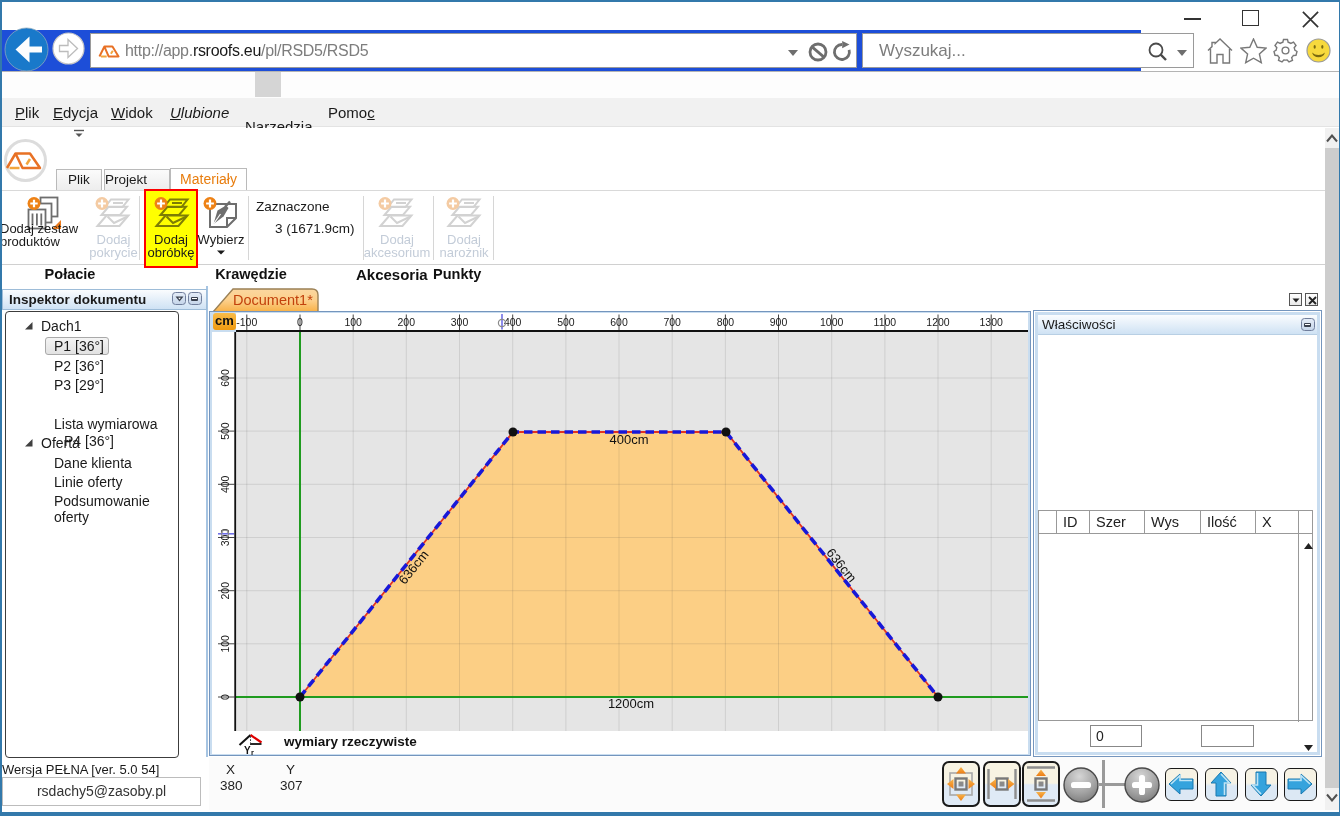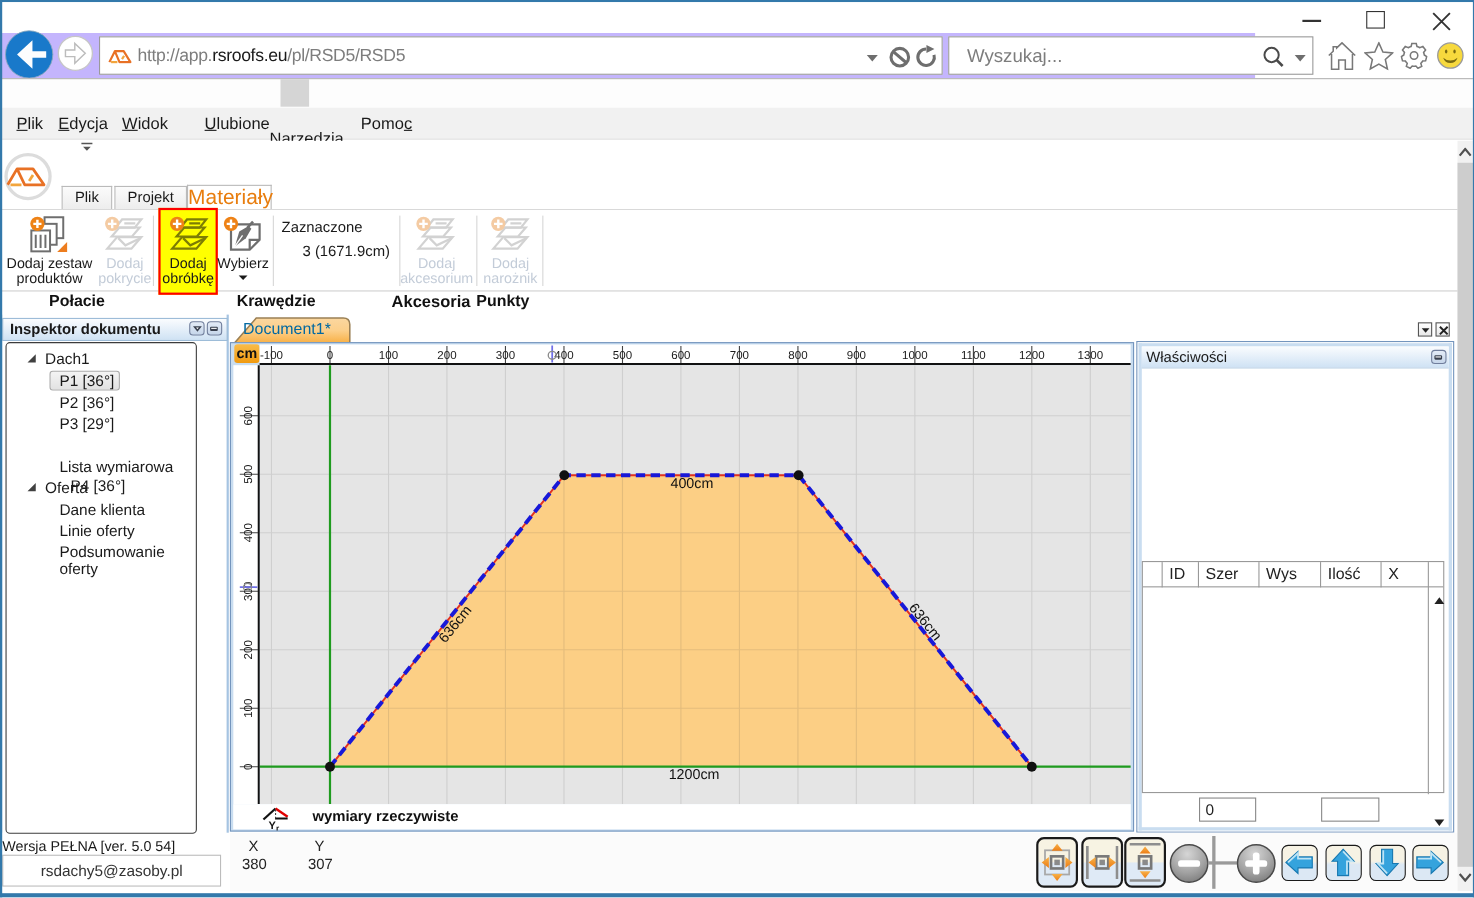--- a/index.html
+++ b/index.html
@@ -19,21 +19,21 @@
 
   <div class="abs" style="left:1183px;top:16px;width:17px;height:2px;background:#333;"></div>
 
   <div class="abs" style="left:1241px;top:8px;width:17px;height:16px;border:1.5px solid #333;"></div>
 
   <svg class="abs" style="left:1300px;top:8px;" width="19" height="19" viewBox="0 0 20 20">
     <path d="M2,2 L18,18 M18,2 L2,18" stroke="#333" stroke-width="1.8"></path>
   </svg>
 </div>
 
-<div id="navbar" class="abs" style="left:1px;top:30px;width:1140px;height:42px;background:#c4b5fd;padding-left:32px;">
+<div id="navbar" class="abs" style="left:1px;top:30px;width:1140px;height:42px;background:#1d4ed8;padding-left:32px;">
 
   <svg class="abs" style="left:3px;top:-3px;" width="45" height="45" viewBox="0 0 45 45">
     <circle cx="22.5" cy="22.5" r="21.5" fill="#1979ca" stroke="#8aa8bc" stroke-width="0.8"></circle>
     <path d="M11.5,22.5 L25.5,9.5 V19.5 H38 V25.5 H25.5 V35.5 Z" fill="#fcfdfe"></path>
   </svg>
 
   <svg class="abs" style="left:51px;top:2px;" width="33" height="33" viewBox="0 0 33 33">
     <circle cx="16.5" cy="16.5" r="15.5" fill="#fff" stroke="#c6c6c6" stroke-width="1.2"></circle>
     <path d="M25.5,16.5 L16,7.5 V13.5 H7.5 V19.5 H16 V25.5 Z" fill="none" stroke="#bcbcbc" stroke-width="1.3"></path>
   </svg>
@@ -95,21 +95,21 @@
 </div>
 
 <div id="tabrow" class="abs" style="left:1px;top:71px;width:1338px;height:27px;background:#fdfdfd;border-top:1px solid #b4b4b4;">
   <div class="abs" style="left:254px;top:0px;width:26px;height:25px;background:#d5d5d5;"></div>
 </div>
 
 <div id="menubar" class="abs" style="left:1px;top:98px;width:1338px;height:29px;background:#f1f1f1;border-bottom:1px solid #e3e3e3;font-size:15px;color:#1a1a1a;">
   <span class="abs" style="left:14px;top:6px;"><u>P</u>lik</span>
   <span class="abs" style="left:52px;top:6px;"><u>E</u>dycja</span>
   <span class="abs" style="left:110px;top:6px;"><u>W</u>idok</span>
-  <span class="abs" style="left:185px;top:6px;"><u>U</u>lubione</span>
+  <span class="abs" style="left:169px;top:6px;font-style:italic;"><u>U</u>lubione</span>
   <span class="abs" style="left:244px;top:20px;"><u>N</u>arzędzia</span>
   <span class="abs" style="left:327px;top:6px;">Pomo<u>c</u></span>
 </div>
 
 <div id="appheader" class="abs" style="left:0px;top:128px;width:1340px;height:688px;background:#fff;">
 
   <svg class="abs" style="left:73px;top:1px;" width="12" height="9" viewBox="0 0 12 9">
     <path d="M1,1.5 H11" stroke="#555" stroke-width="1.4"></path>
     <path d="M2.5,4.5 L6,8 L9.5,4.5 Z" fill="#555"></path>
   </svg>
@@ -120,43 +120,43 @@
       <path d="M2,17 L10.5,2.5 H25 L35,17 H17.5 L10.5,2.5"></path>
     </g>
     <g fill="none" stroke="#f2a53c" stroke-width="2.5">
       <path d="M4.5,17 H14.5"></path>
       <path d="M21.5,13.5 L25,8"></path>
     </g>
   </svg>
 
   <div class="abs" style="left:0;top:62px;width:1340px;height:1px;background:#d9d9d9;"></div>
   <div class="abs" style="left:56px;top:41px;width:46px;height:21px;background:linear-gradient(#fbfbfb,#ededed);border:1px solid #bababa;border-bottom:none;font-size:13.5px;color:#1a1a1a;text-align:center;line-height:20px;">Plik</div>
-  <div class="abs" style="left:104px;top:41px;width:66px;height:21px;background:linear-gradient(#fbfbfb,#ededed);border:1px solid #bababa;border-bottom:none;font-size:13.5px;color:#1a1a1a;text-align:center;line-height:20px;">Projekt</div>
-  <div class="abs" style="left:170px;top:40px;width:77px;height:22px;background:#fff;border:1px solid #bababa;border-bottom:none;font-size:19px;color:#e87d0e;text-align:center;line-height:21px;">Materiały</div>
+  <div class="abs" style="left:104px;top:41px;width:66px;height:21px;background:linear-gradient(#fbfbfb,#ededed);border:1px solid #bababa;border-bottom:none;font-size:13.5px;color:#1a1a1a;text-align:left;line-height:20px;">Projekt</div>
+  <div class="abs" style="left:170px;top:40px;width:77px;height:22px;background:#fff;border:1px solid #bababa;border-bottom:none;font-size:14px;color:#e87d0e;text-align:center;line-height:21px;">Materiały</div>
 
   <div class="abs" style="left:0;top:63px;width:1340px;height:74px;background:#fff;border-bottom:1px solid #d0d0d0;"></div>
 
   <div class="abs" style="left:139px;top:68px;width:1px;height:64px;background:#d6d6d6;"></div>
   <div class="abs" style="left:248px;top:68px;width:1px;height:64px;background:#d6d6d6;"></div>
   <div class="abs" style="left:363px;top:68px;width:1px;height:64px;background:#d6d6d6;"></div>
   <div class="abs" style="left:433px;top:68px;width:1px;height:64px;background:#d6d6d6;"></div>
   <div class="abs" style="left:493px;top:68px;width:1px;height:64px;background:#d6d6d6;"></div>
 
   <svg class="abs" style="left:27px;top:68px;" width="36" height="35" viewBox="0 0 36 35">
     <g fill="#fff" stroke="#6e6e6e" stroke-width="1.8">
       <rect x="13.5" y="1.5" width="17" height="19"></rect>
       <rect x="7.5" y="7.5" width="17" height="19"></rect>
       <rect x="1.5" y="13.5" width="17" height="19"></rect>
     </g>
     <path d="M5.5,17.5 V29.5 M9.9,17.5 V29.5 M14.3,17.5 V29.5" stroke="#6e6e6e" stroke-width="1.8"></path>
     <path d="M34,24 V33 H25 Z" fill="#ed7d1f"></path>
     <circle cx="7" cy="7.5" r="6.5" fill="#ee8216"></circle>
     <path d="M7,3.8 V11.2 M3.3,7.5 H10.7" stroke="#fff" stroke-width="2.2"></path>
   </svg>
-  <div class="abs" style="left:0px;top:105px;width:90px;font-size:13px;line-height:13px;color:#1a1a1a;text-align:center;">Dodaj zestaw<br>produktów</div>
+  <div class="abs" style="left:0px;top:94px;width:90px;font-size:13px;line-height:13px;color:#1a1a1a;text-align:left;">Dodaj zestaw<br>produktów</div>
 
   <svg class="abs" style="left:95px;top:68px;" width="36" height="34" viewBox="0 0 36 34">
     <g fill="none" stroke="#d2d2d2" stroke-width="2">
       <path d="M10,11 L16,3.5 L33.5,3.5 L27.5,11 Z"></path>
       <path d="M18,7 H28"></path>
       <path d="M6.5,19 L13.5,10.8 L32,10.8 L25,19 Z"></path>
       <path d="M2.5,30 L11.5,19.5 L33.5,19.5 L24.5,30 Z"></path>
       <path d="M12.5,20.5 L19,27 L32.5,20.5"></path>
     </g>
     <circle cx="7" cy="7.5" r="6.5" fill="#f4cba3"></circle>
@@ -276,21 +276,21 @@
   <svg class="abs" style="left:3px;top:2px;" width="108" height="24" viewBox="0 0 108 24">
     <defs>
       <linearGradient id="tabgrad" x1="0" y1="0" x2="0" y2="1">
         <stop offset="0" stop-color="#fbd7a0"></stop>
           <stop offset="0.5" stop-color="#fccf8a"></stop>
           <stop offset="1" stop-color="#f8b045"></stop>
       </linearGradient>
     </defs>
     <path d="M21,1 H100 Q106,1 106,7 V24 H1 Z" fill="url(#tabgrad)" stroke="#9b8055" stroke-width="1.4"></path>
   </svg>
-  <div class="abs" style="left:12px;top:6px;font-size:14.5px;color:#0369a1;">Document1*</div>
+  <div class="abs" style="left:24px;top:6px;font-size:14.5px;color:#c2410c;">Document1*</div>
 
   <div class="abs" style="left:0px;top:25px;width:822px;height:445px;border:1px solid #7495bd;background:#c9ddf0;"></div>
 
   <div class="abs" style="left:4px;top:27px;width:23px;height:17px;background:linear-gradient(#f9bc49,#f09a10);border-radius:3px;font-size:13px;font-weight:bold;color:#111;text-align:center;line-height:16px;">cm</div>
 
   <svg id="canvsvg" class="abs" style="left:3px;top:27px;" width="816" height="418" viewBox="0 0 816 418">
 <clipPath id="cnv">
         <rect x="24" y="19" width="792" height="399"></rect>
       </clipPath>
 <rect x="24" y="19" width="792" height="399" fill="#e5e5e5"></rect>

